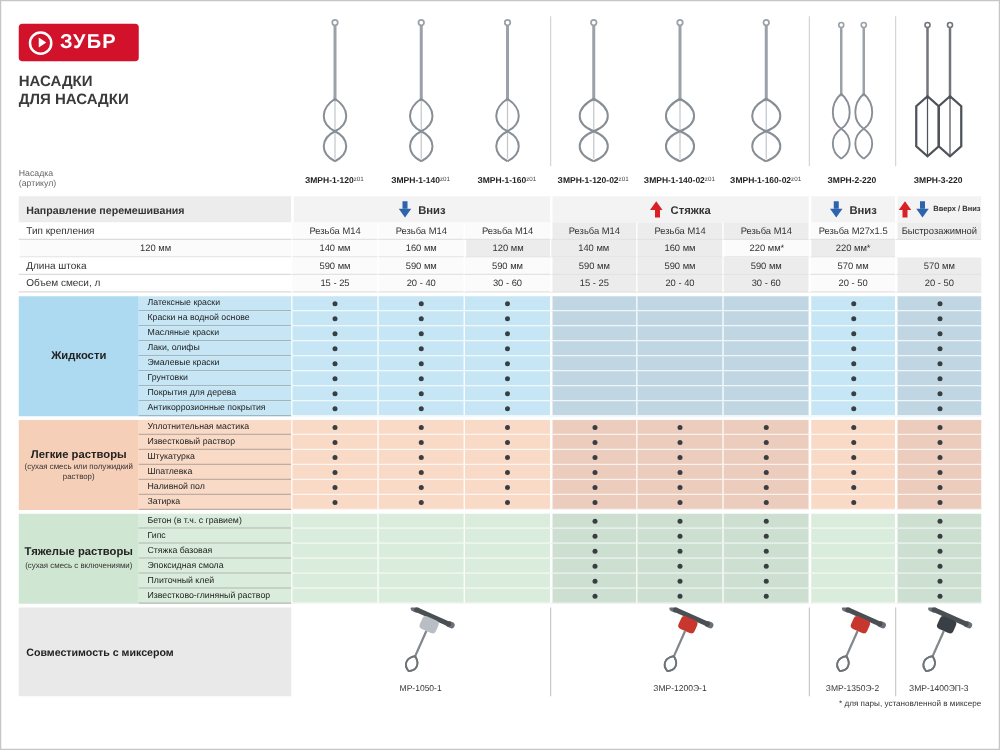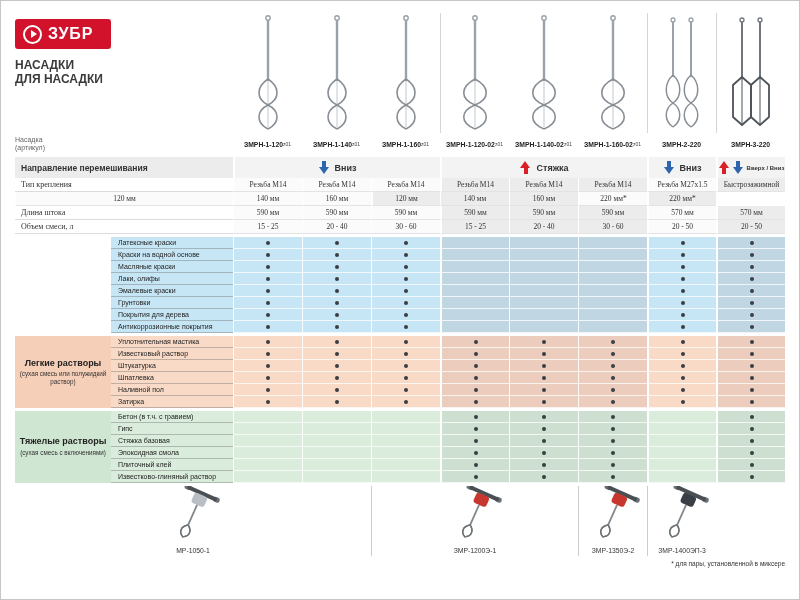--- a/index.html
+++ b/index.html
@@ -39,21 +39,21 @@
   .dircell.small{font-size:6px;gap:3px;}
   .arr{display:inline-block;position:relative;width:11px;height:13px;flex:0 0 auto;}
   .arr-down::before{content:'';position:absolute;left:3.5px;top:0;width:4px;height:6px;background:currentColor;}
   .arr-down::after{content:'';position:absolute;left:0;top:6px;border-left:5.5px solid transparent;
                    border-right:5.5px solid transparent;border-top:7px solid currentColor;}
   .arr-up::before{content:'';position:absolute;left:3.5px;bottom:0;width:4px;height:6px;background:currentColor;}
   .arr-up::after{content:'';position:absolute;left:0;bottom:6px;border-left:5.5px solid transparent;
                  border-right:5.5px solid transparent;border-bottom:7px solid currentColor;}
 
   
-  .specrow{height:14px;font-family:Liberation Serif, serif;}
+  .specrow{height:14px;}
   .speclabel{display:flex;align-items:center;padding-left:6px;font-size:8px;color:#333;
              border-bottom:1px solid #dcdcdc;background:#fff;}
   .specval{display:flex;align-items:center;justify-content:center;font-size:7.5px;color:#333;
            background:#fbfbfb;border-bottom:1px solid #e3e3e3;border-left:1px solid #fff;}
   .specval.alt{background:#ececec;}
   .specval.gs2{border-left:2px solid #fff;}
 
   
   .seclabel{grid-column:1;display:flex;flex-direction:column;align-items:center;justify-content:center;
             text-align:center;padding:2px;box-sizing:border-box;}
@@ -277,20 +277,23 @@
           <div class="specval alt gs2">15 - 25</div>
           <div class="specval alt">20 - 40</div>
           <div class="specval alt">30 - 60</div>
           <div class="specval gs2">20 - 50</div>
           <div class="specval alt gs2">20 - 50</div>
         </div>
       </div>
 
     <div id="sections">
         <div class="secgrid">
+          <div class="seclabel" style="background: rgb(174, 218, 241); grid-row: 1 / span 8;">
+            <div class="t">Жидкости</div>
+          </div>
           <div class="matlabel" style="background: rgb(198, 230, 245); grid-area: 1 / 2;">Латексные краски</div>
           <div class="dotcell" style="background: rgb(198, 230, 245); grid-area: 1 / 3;">
             <span class="dot"></span>
           </div>
           <div class="dotcell" style="background: rgb(198, 230, 245); grid-area: 1 / 4;">
             <span class="dot"></span>
           </div>
           <div class="dotcell" style="background: rgb(198, 230, 245); grid-area: 1 / 5;">
             <span class="dot"></span>
           </div>
@@ -697,20 +700,21 @@
             <span class="dot"></span>
           </div>
           <div class="dotcell gs2" style="background: rgb(218, 236, 220); grid-area: 6 / 9;"></div>
           <div class="dotcell gs2" style="background: rgb(204, 223, 209); grid-area: 6 / 10;">
             <span class="dot"></span>
           </div>
         </div>
       </div>
 
     <div class="row8 compat" id="compat">
+      <div class="compatlabel">Совместимость с миксером</div>
 
     <div class="mixcell" style="grid-column: span 3;">
           <div><svg width="64" height="56" viewBox="0 0 64 56">
               <g transform="rotate(24 32 28)">
                 <rect x="13" y="3" width="7" height="5" rx="2.5" fill="#6a7076"></rect>
                 <rect x="44" y="3" width="7" height="5" rx="2.5" fill="#6a7076"></rect>
                 <rect x="16" y="3.5" width="32" height="4" rx="2" fill="#4a4f54"></rect>
                 <rect x="25" y="7" width="14" height="11" rx="3" fill="#b9bec4"></rect>
                 <line x1="32" y1="18" x2="32" y2="41" stroke="#82878c" stroke-width="1.8"></line>
                 <path d="M32 40 C26 44 26 50 32 53 C38 50 38 44 32 40" fill="none" stroke="#6d7377" stroke-width="1.4"></path>

